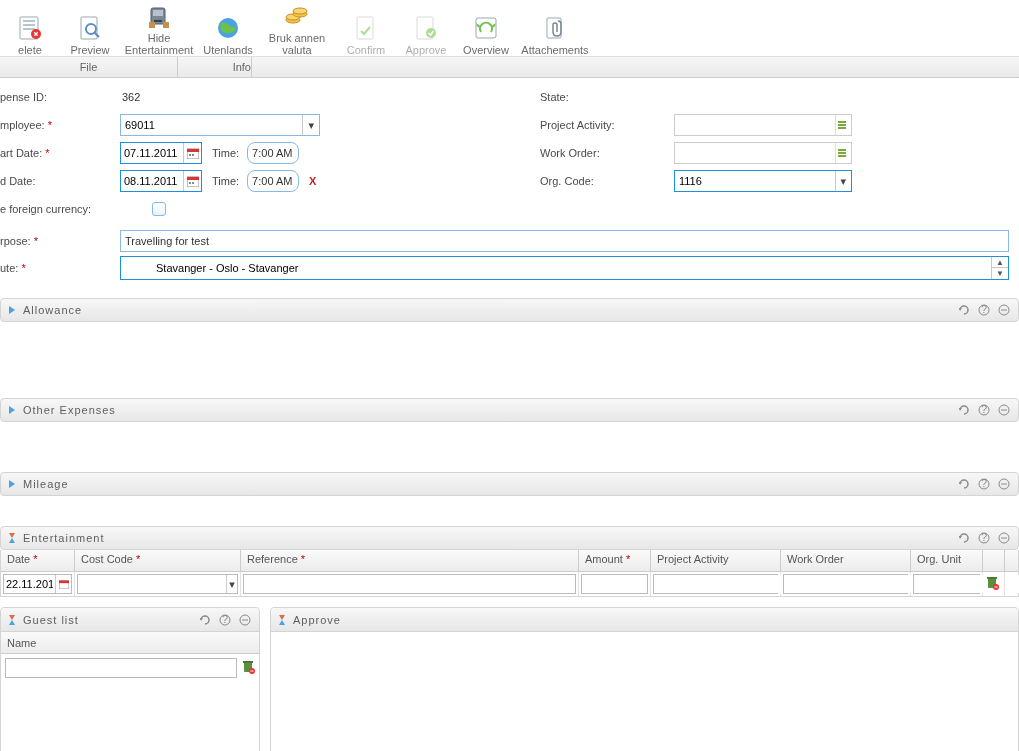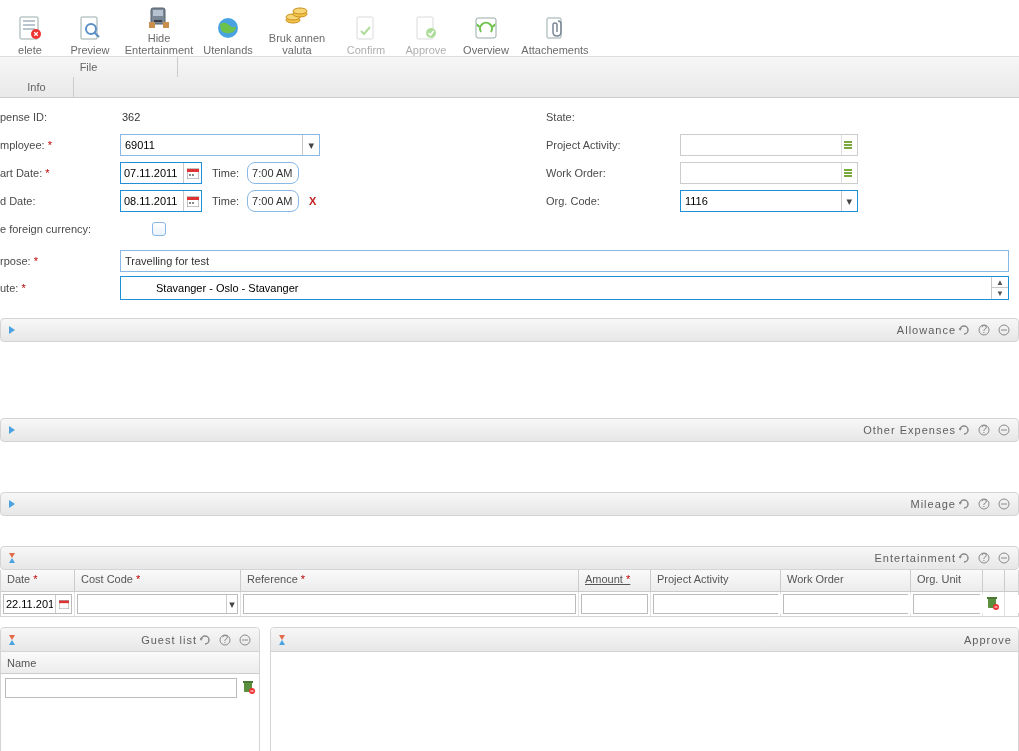--- a/index.html
+++ b/index.html
@@ -6,28 +6,28 @@
 body { margin: 0; background: #fff; color: #444; }
 
 
 .ribbon { background: #fff; border-bottom: 1px solid #ccc; }
 .ribbon-buttons { display: flex; padding: 2px 0 0 0; }
 .rbtn { display: flex; flex-direction: column; align-items: center; justify-content: flex-end; width: 60px; height: 54px; padding: 2px 0 0 0; color: #6d6d6d; cursor: pointer; }
 .rbtn.wide { width: 78px; }
 .rbtn .ico { width: 28px; height: 28px; display: flex; align-items: center; justify-content: center; margin-bottom: 2px; }
 .rbtn .lbl { text-align: center; line-height: 12px; color: #6b6b6b; }
 .rbtn.disabled { opacity: 0.55; cursor: default; }
-.ribbon-groups { display: flex; background: linear-gradient(#f6f6f6,#e9e9e9); border-top: 1px solid #ddd; flex-direction: column; }
+.ribbon-groups { display: flex; background: linear-gradient(#f6f6f6,#e9e9e9); border-top: 1px solid #ddd; }
 .rgroup { flex: none; text-align: center; font-size: 11px; color: #666; padding: 4px 0; border-right: 1px solid #ccc; }
 .rgroup.file { width: 178px; }
 .rgroup.travel { width: 402px; }
-.rgroup.info { width: 74px; }
-
-
-.form-area { padding: 8px 4px 6px 0; display: flex; gap: 10px; }
+.rgroup.info { width: 74px; text-align: right; }
+
+
+.form-area { padding: 8px 4px 6px 0; display: flex; gap: 4px; }
 .fcol { display: flex; flex-direction: column; gap: 6px; }
 .fcol.left { flex: 0 0 536px; }
 .fcol.right { flex: 1; }
 .frow { display: flex; align-items: center; height: 22px; gap: 4px; }
 .flabel { width: 116px; padding-right: 4px; color: #4a4a4a; white-space: nowrap; }
 .req { color: #b00; }
 .static-val { color: #333; padding-left: 2px; }
 
 input[type="text"].tb, .tb { height: 22px; border: 1px solid #89b8e6; background: #fff; padding: 0 4px; color: #333; }
 .tb.hl { border: 1px solid #1e90d8; }
@@ -52,34 +52,34 @@
 
 .fullrow { display:flex; align-items:center; padding-right:10px; gap:4px; margin-top:4px; }
 .fullrow .flabel { width:116px; }
 .fullrow .tb { flex:1; }
 .fullrow .spinner { flex:1; }
 
 
 .panel { margin-top: 18px; }
 .panel-hd { height: 24px; background: linear-gradient(#f7f7f7,#e7e7e7); border:1px solid #d4d4d4; border-radius:4px; display:flex; align-items:center; padding:0 6px 0 4px; }
 .panel-hd .pico { width:14px; height:14px; margin-right:4px; display:flex; align-items:center; justify-content:center; }
-.panel-hd .ptitle { color:#5e5e5e; letter-spacing:1px; flex:1;text-align:right; }
+.panel-hd .ptitle { color:#5e5e5e; letter-spacing:1px; flex:1; }
 .panel-hd .pact { display:flex; gap:4px; }
 .pact .ib { width:16px; height:16px; display:flex; align-items:center; justify-content:center; color:#8a8a8a; cursor:pointer; border-radius:8px; }
 
 
 .grid { border:1px solid #d4d4d4; border-top:none; background:#fff; }
 .ghd { display:flex; background:linear-gradient(#fafafa,#ececec); border-bottom:1px solid #ccc; height:22px; }
 .ghd .gc { border-right:1px solid #ccc; padding:3px 6px; color:#555; white-space:nowrap; overflow:hidden; }
 .grow { display:flex; height:24px; align-items:center; }
 .grow .gc { border-right:1px solid #e2e2e2; padding:0 2px; height:24px; display:flex; align-items:center; }
 .gc.date { width:74px; }
 .gc.cost { width:166px; }
 .gc.ref { width:338px; }
-.gc.amt { width:72px;text-decoration:underline; }
+.gc.amt { width:72px; }
 .gc.pa { width:130px; }
 .gc.wo { width:130px; }
 .gc.ou { width:72px; }
 .gc.act { width:22px; }
 .gc .cellinput { border:1px solid #bbb; height:20px; width:100%; padding:0 3px; }
 .gc .cellcombo { display:flex; width:100%; height:20px; border:1px solid #bbb; }
 .gc .cellcombo input { border:none; flex:1; padding:0 3px; outline:none; }
 .gc .cellcombo .dd { width:16px; display:flex; align-items:center; justify-content:center; border-left:1px solid #ccc; cursor:pointer; color:#444; }
 .gc .cell-lookup { display:flex; width:100%; height:20px; border:1px solid #bbb; }
 .gc .cell-lookup input { border:none; flex:1; padding:0 3px; outline:none; }

